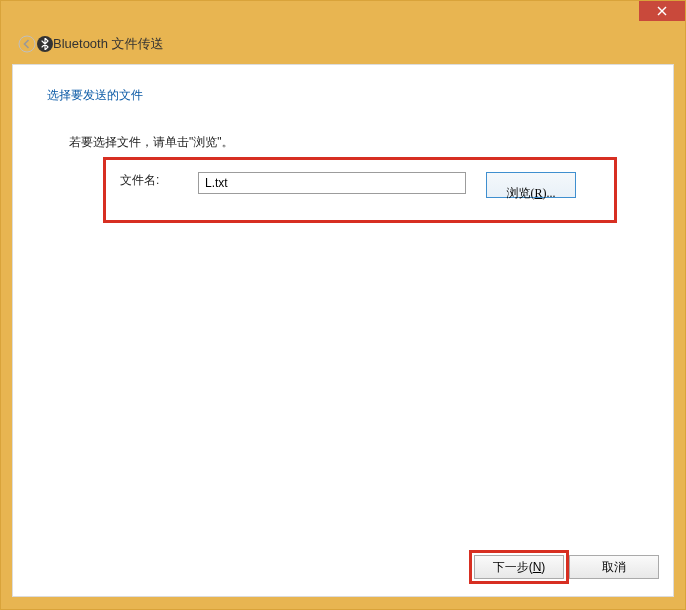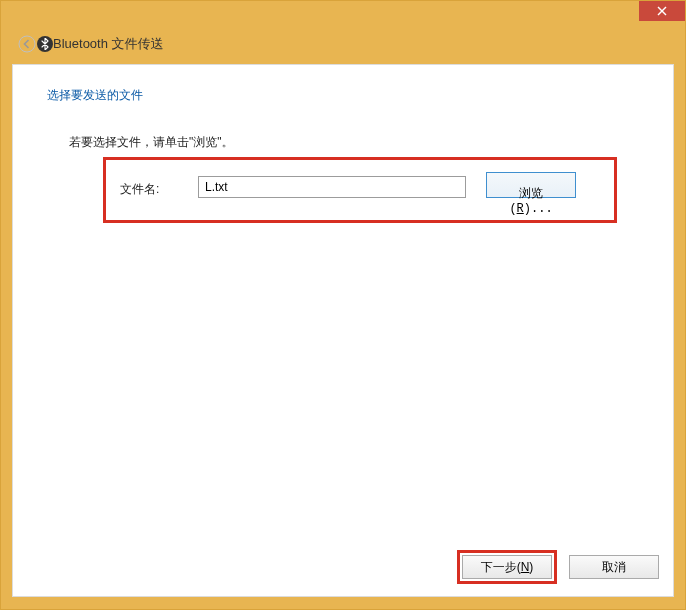--- a/index.html
+++ b/index.html
@@ -93,21 +93,21 @@
   }
 
   
   .file-row-highlight {
     margin: 6px 56px 0 90px;
     border: 3px solid #d72f22;
     padding: 12px 14px 22px 14px;
   }
   .file-row {
     display: flex;
-    align-items: flex-end;
+    align-items: flex-start;
     gap: 20px;
   }
   .file-label {
     width: 58px;
     color: #222;
   }
   .file-input {
     flex: 0 0 268px;
     height: 22px;
     border: 1px solid #9c9c9c;
@@ -115,35 +115,34 @@
     font-family: inherit;
     font-size: 12px;
     line-height: 20px;
     background: #fff;
   }
   .browse-btn {
     width: 90px;
     height: 24px;
     border: 1px solid #3f8fcf;
     background: linear-gradient(#f4f8fb, #e9f1f8);
-    font-family: Liberation Mono, monospace;
+    font-family: Liberation Serif, serif;
     font-size: 12px;
     cursor: pointer;
     padding: 12px;
   }
   .browse-btn .underline { text-decoration: underline; }
 
   
   .footer {
     position: absolute;
     right: 14px;
     bottom: 12px;
     display: flex;
     align-items: center;
-    gap: 12px;
   }
   .next-highlight {
     border: 3px solid #d72f22;
     padding: 2px;
   }
   .win-btn {
     width: 90px;
     height: 24px;
     border: 1px solid #aaa;
     background: linear-gradient(#fafafa, #e8e8e8);

